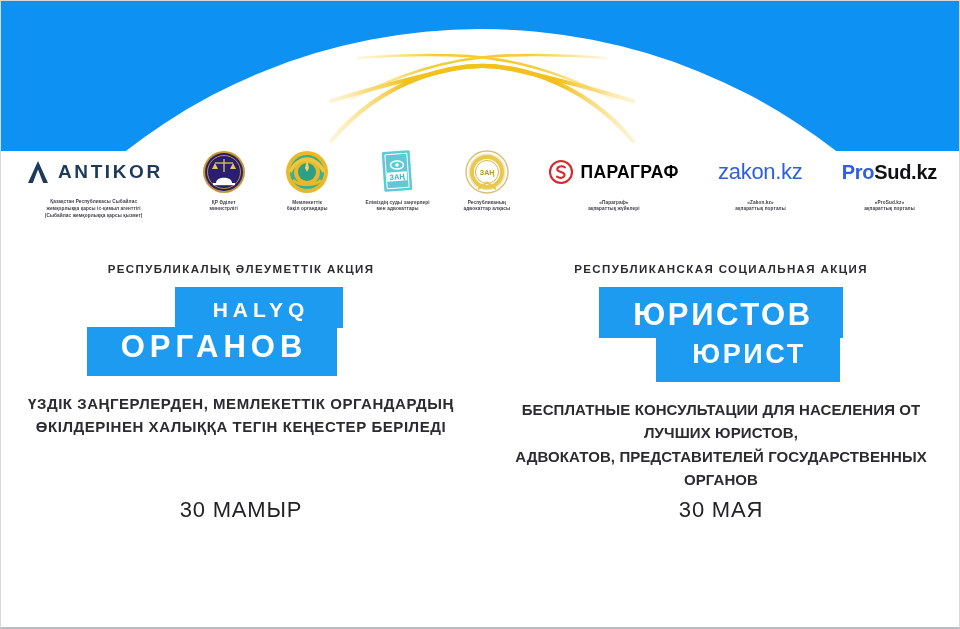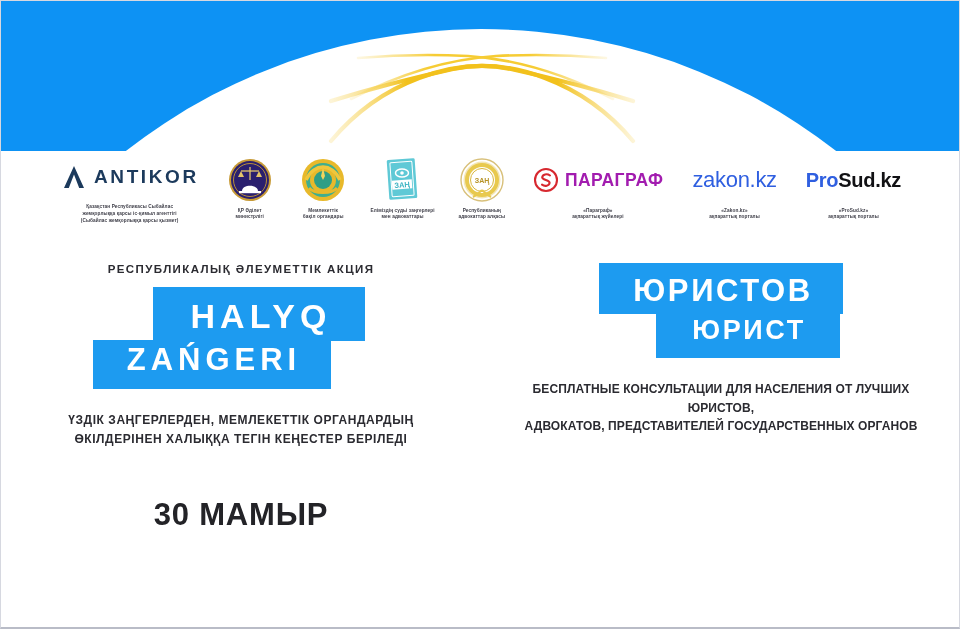--- a/index.html
+++ b/index.html
@@ -48,23 +48,23 @@
     height: 115px;
   }
   
   .logos {
     position: absolute;
     left: 0;
     top: 148px;
     width: 960px;
     height: 80px;
     display: flex;
-    align-items: center;
+    align-items: flex-start;
     justify-content: space-between;
-    padding: 0 60px;
+    padding: 0 24px;
     box-sizing: border-box;
   }
   .logo-cell {
     display: flex;
     flex-direction: column;
     align-items: center;
     text-align: center;
   }
   .logo-mark {
     height: 46px;
@@ -87,21 +87,21 @@
     font-size: 19px;
     font-weight: bold;
     letter-spacing: 2.6px;
     color: #1c3a5c;
     margin-left: 7px;
   }
   .paragraf-word {
     font-size: 17.5px;
     font-weight: bold;
     letter-spacing: 0.4px;
-    color: #a21caf;
+    color: #000000;
     margin-left: 6px;
   }
   .zakon-word {
     font-size: 22px;
     font-weight: normal;
     letter-spacing: -0.3px;
     color: #2f5fe0;
   }
   .prosud-word {
     font-size: 20px;
@@ -141,21 +141,21 @@
     align-items: center;
   }
   .hl-line {
     background: #1d9bf0;
     color: #ffffff;
     font-weight: bold;
     line-height: 1;
     white-space: nowrap;
   }
   .hl-kz-1 {
-    font-size: 34px;
+    font-size: 21px;
     letter-spacing: 5px;
     padding: 12px 34px 8px 38px;
     margin-left: 36px;
   }
   .hl-kz-2 {
     font-size: 31px;
     letter-spacing: 5px;
     padding: 4px 30px 14px 34px;
     margin-top: -1px;
     margin-left: -58px;
@@ -166,22 +166,22 @@
     padding: 12px 30px 8px 34px;
   }
   .hl-ru-2 {
     font-size: 27px;
     letter-spacing: 2.6px;
     padding: 4px 34px 14px 36px;
     margin-top: -1px;
     margin-right: -54px;
   }
   .body-text {
-    margin-top: 22px;
-    font-size: 12px;
+    margin-top: 16px;
+    font-size: 15px;
     font-weight: bold;
     line-height: 1.55;
     letter-spacing: 0.55px;
     color: #2b2b31;
     text-align: center;
     white-space: pre-line;
   }
   .body-text.ru {
     letter-spacing: 0.1px;
     text-align: center;
@@ -190,22 +190,22 @@
   .dates {
     position: absolute;
     left: 0;
     top: 496px;
     width: 960px;
     display: flex;
   }
   .date-cell {
     width: 480px;
     text-align: center;
-    font-size: 31px;
-    font-weight: bold;
+    font-size: 22px;
+    font-weight: normal;
     letter-spacing: 0.8px;
     color: #232327;
   }
 </style>
 </head>
 <body>
 
 <div id="poster">
 
   <div class="blue-band">
@@ -344,34 +344,36 @@
     </div>
 
   </div>
 
   <div class="columns">
 
     <div class="col">
       <div class="kicker">РЕСПУБЛИКАЛЫҚ  ӘЛЕУМЕТТІК  АКЦИЯ</div>
       <div class="headline">
         <div class="hl-line hl-kz-1">HALYQ</div>
-        <div class="hl-line hl-kz-2">ZAŃGERI</div>
+        <div class="hl-line hl-kz-2">ОРГАНОВ</div>
       </div>
       <div class="body-text">ҮЗДІК  ЗАҢГЕРЛЕРДЕН,  МЕМЛЕКЕТТІК  ОРГАНДАРДЫҢ
 ӨКІЛДЕРІНЕН  ХАЛЫҚҚА  ТЕГІН  КЕҢЕСТЕР  БЕРІЛЕДІ</div>
     </div>
 
     <div class="col">
+      <div class="kicker">РЕСПУБЛИКАНСКАЯ СОЦИАЛЬНАЯ АКЦИЯ</div>
       <div class="headline">
         <div class="hl-line hl-ru-1">ЮРИСТОВ</div>
         <div class="hl-line hl-ru-2">ЮРИСТ</div>
       </div>
       <div class="body-text ru">БЕСПЛАТНЫЕ КОНСУЛЬТАЦИИ ДЛЯ НАСЕЛЕНИЯ ОТ ЛУЧШИХ ЮРИСТОВ,
 АДВОКАТОВ, ПРЕДСТАВИТЕЛЕЙ ГОСУДАРСТВЕННЫХ ОРГАНОВ</div>
     </div>
 
   </div>
 
   <div class="dates">
     <div class="date-cell">30 МАМЫР</div>
+    <div class="date-cell">30 МАЯ</div>
   </div>
 
 </div>
 
 </body></html>

